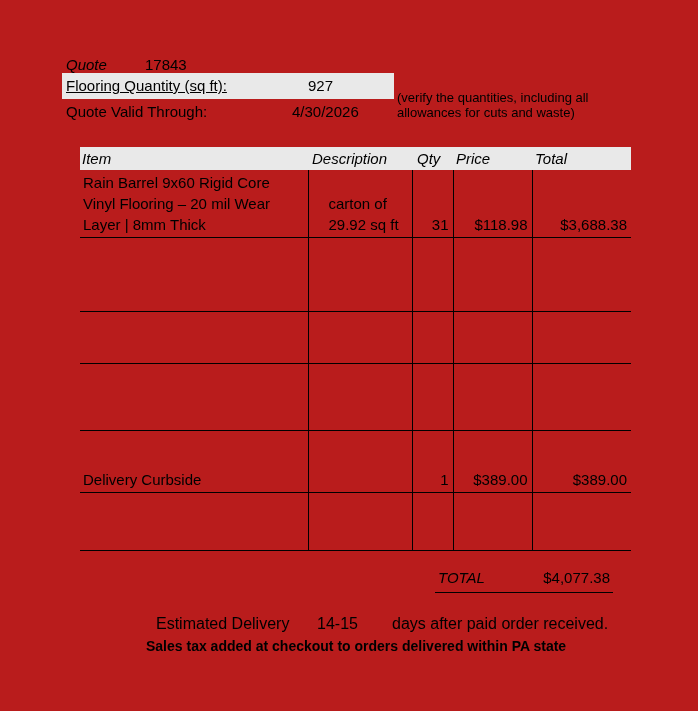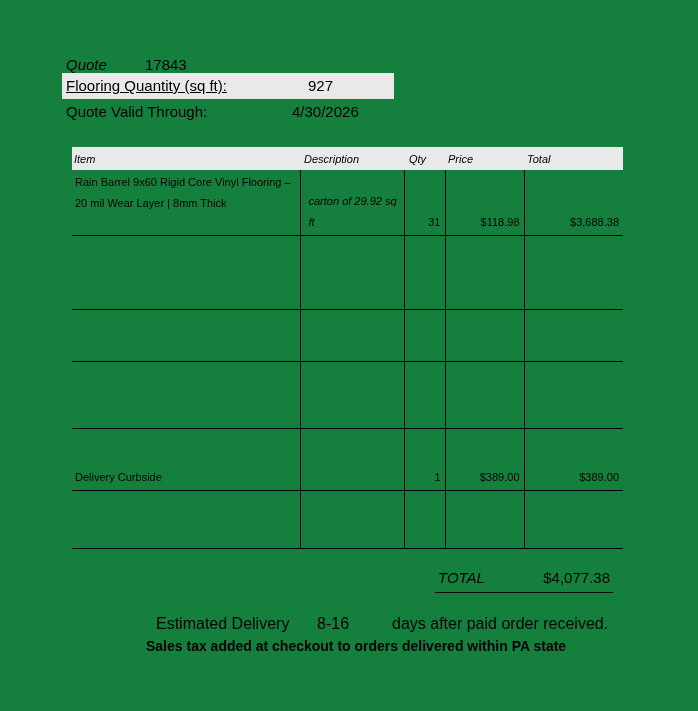--- a/index.html
+++ b/index.html
@@ -6,21 +6,21 @@
     margin: 0;
     padding: 0;
     background: #ffffff;
     font-family: "Liberation Sans", sans-serif;
     color: #000000;
   }
   .page {
     position: relative;
     width: 698px;
     height: 711px;
-    background: #15803d;
+    background: #b91c1c;
     overflow: hidden;
     font-size: 15px;
   }
   .abs { position: absolute; }
   .italic { font-style: italic; }
 
   
   .quote-label   { left: 66px;  top: 55px;  line-height: 20px; }
   .quote-number  { left: 145px; top: 55px;  line-height: 20px; }
 
@@ -35,25 +35,25 @@
   .qv-value { left: 292px; top: 99px;  line-height: 26px; }
 
   .verify-note {
     left: 397px; top: 90px; width: 215px;
     font-size: 13px; line-height: 15px;
   }
 
   
   table.quote-table {
     position: absolute;
-    left: 72px; top: 147px;
+    left: 80px; top: 147px;
     width: 551px;
     border-collapse: collapse;
     table-layout: fixed;
-    font-size: 11px;
+    font-size: 15px;
   }
   .quote-table thead tr { height: 23px; background: #e9e9e9; }
   .quote-table th {
     font-style: italic;
     font-weight: normal;
     text-align: left;
     vertical-align: middle;
     padding: 0 0 0 3px;
   }
   .quote-table th.h-item  { padding-left: 2px; }
@@ -63,21 +63,21 @@
   .quote-table tbody td {
     border-bottom: 1px solid #000;
     vertical-align: bottom;
     padding: 0 4px 2px 3px;
     overflow: hidden;
     line-height: 21px;
     margin-top: 12px;
   }
   .quote-table tbody td + td { border-left: 1px solid #000; }
 
-  .quote-table td.c-desc { padding-left: 8px; padding-right: 6px; font-style: italic; }
+  .quote-table td.c-desc { padding-left: 20px; padding-right: 6px; }
   .quote-table td.num    { text-align: right; }
   .quote-table td.vt     { vertical-align: top; padding-top: 2px; padding-right: 6px; }
 
   .tr1 { height: 65px; }
   .tr2 { height: 74px; }
   .tr3 { height: 52px; }
   .tr4 { height: 67px; }
   .tr5 { height: 62px; }
   .tr6 { height: 58px; }
 
@@ -113,20 +113,21 @@
   <span class="abs quote-label italic">Quote</span>
   <span class="abs quote-number">17843</span>
 
   <div class="abs hl-band"></div>
   <span class="abs fq-label">Flooring Quantity (sq ft):</span>
   <span class="abs fq-value">927</span>
 
   <span class="abs qv-label">Quote Valid Through:</span>
   <span class="abs qv-value">4/30/2026</span>
 
+  <div class="abs verify-note">(verify the quantities, including all allowances for cuts and waste)</div>
 
   <table class="quote-table">
     <colgroup>
       <col style="width:228px">
       <col style="width:104px">
       <col style="width:41px">
       <col style="width:79px">
       <col style="width:99px">
     </colgroup>
     <thead>
@@ -183,17 +184,17 @@
       </tr>
     </tbody>
   </table>
 
   <div class="abs total-row">
     <span class="t-label">TOTAL</span>
     <span class="t-value">$4,077.38</span>
   </div>
 
   <span class="abs f1 f1-label">Estimated Delivery</span>
-  <span class="abs f1 f1-value">8-16</span>
+  <span class="abs f1 f1-value">14-15</span>
   <span class="abs f2">Sales tax added at checkout to orders delivered within PA state</span>
   <span class="abs f1 f1-suffix">days after paid order received.</span>
 
 </div>
 
 </body></html>

